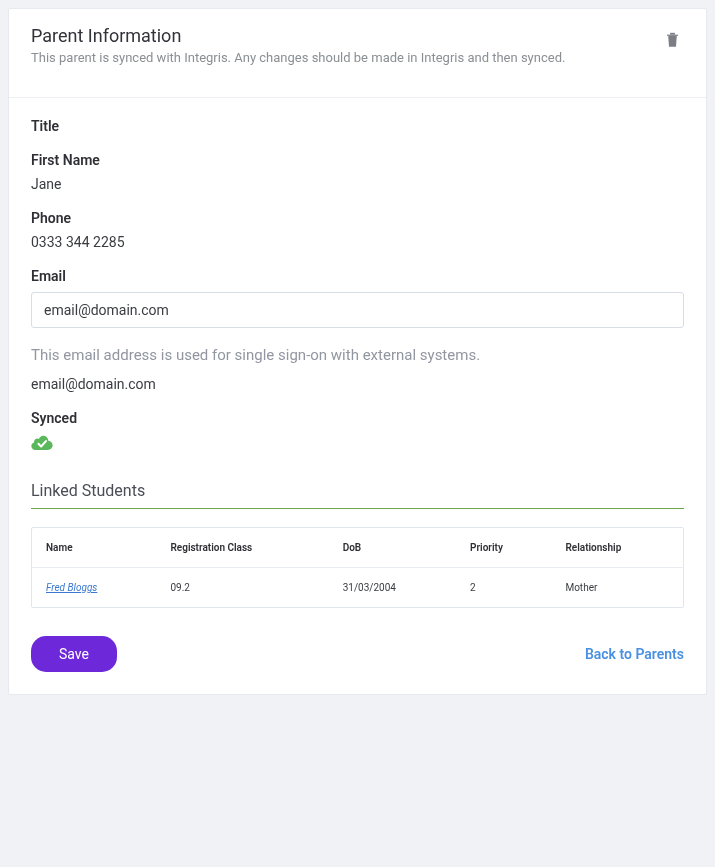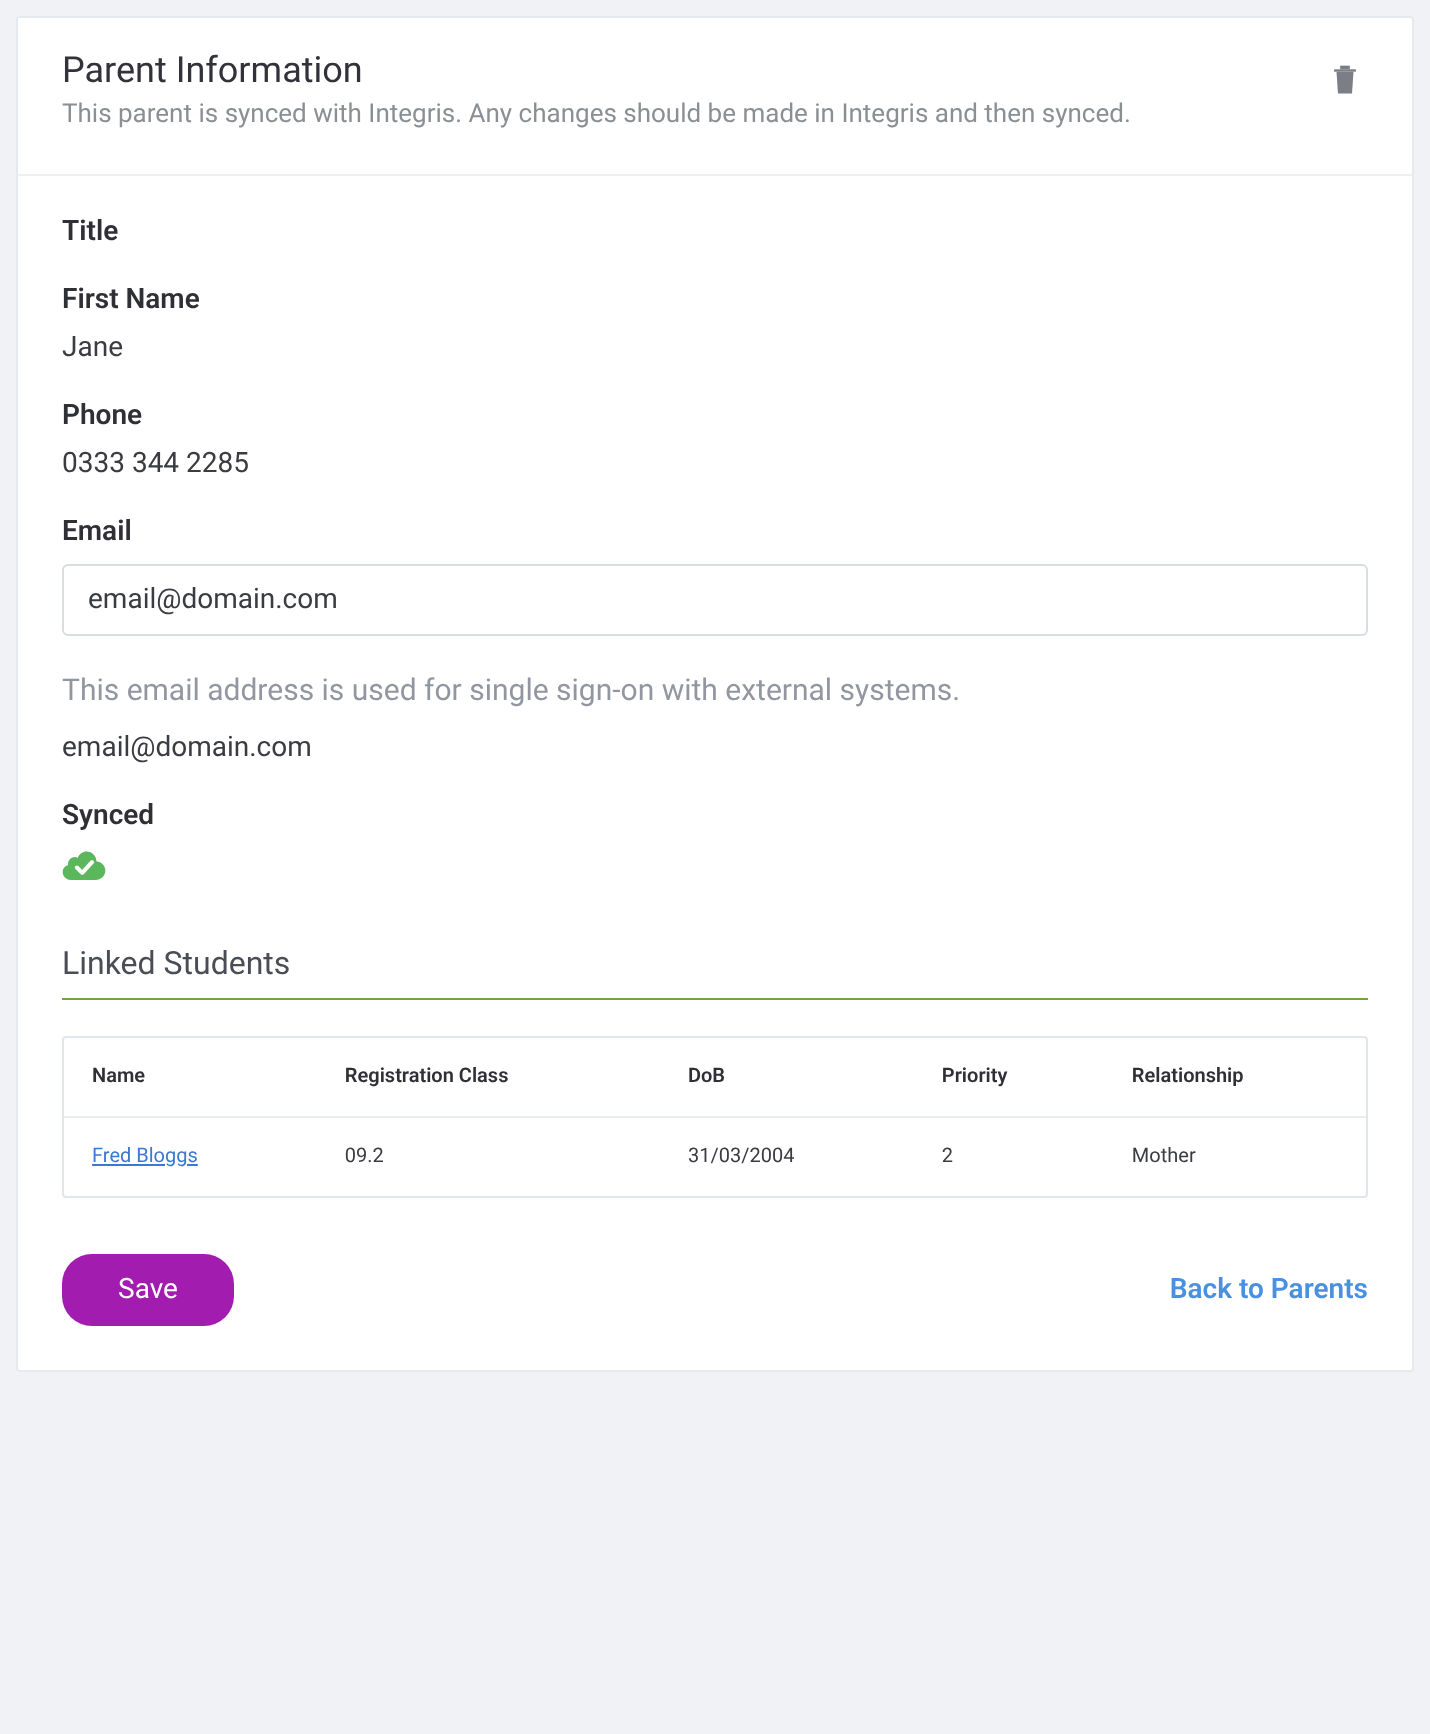--- a/index.html
+++ b/index.html
@@ -11,21 +11,21 @@
       font-size: 14px;
     }
     .card {
       background: #fff;
       border: 1px solid #e6e9ed;
       border-radius: 2px;
       width: 699px;
       margin: 0 auto;
     }
     .card-header {
-      padding: 16px 22px 22px 22px;
+      padding: 16px 22px 32px 22px;
       display: flex;
       align-items: flex-start;
       justify-content: space-between;
       border-bottom: 1px solid #eceff3;
     }
     .card-header-left { flex: 1; }
     .card-title {
       font-size: 18px;
       font-weight: 400;
       color: #32323a;
@@ -101,29 +101,30 @@
       padding: 14px 14px;
       border-bottom: 1px solid #e9edf1;
     }
     tbody td {
       padding: 14px 14px;
       color: #3a3c42;
     }
     tbody td a {
       color: #3b78d1;
       text-decoration: underline;
+      font-style: italic;
     }
     .card-footer {
       padding: 22px;
       display: flex;
       justify-content: space-between;
       align-items: center;
     }
     .btn-primary {
-      background: #a21caf;
+      background: #6d28d9;
       color: #fff;
       border: none;
       border-radius: 15px;
       padding: 10px 28px;
       font-size: 14px;
       cursor: pointer;
       font-family: inherit;
     }
     .link-secondary {
       background: none;

